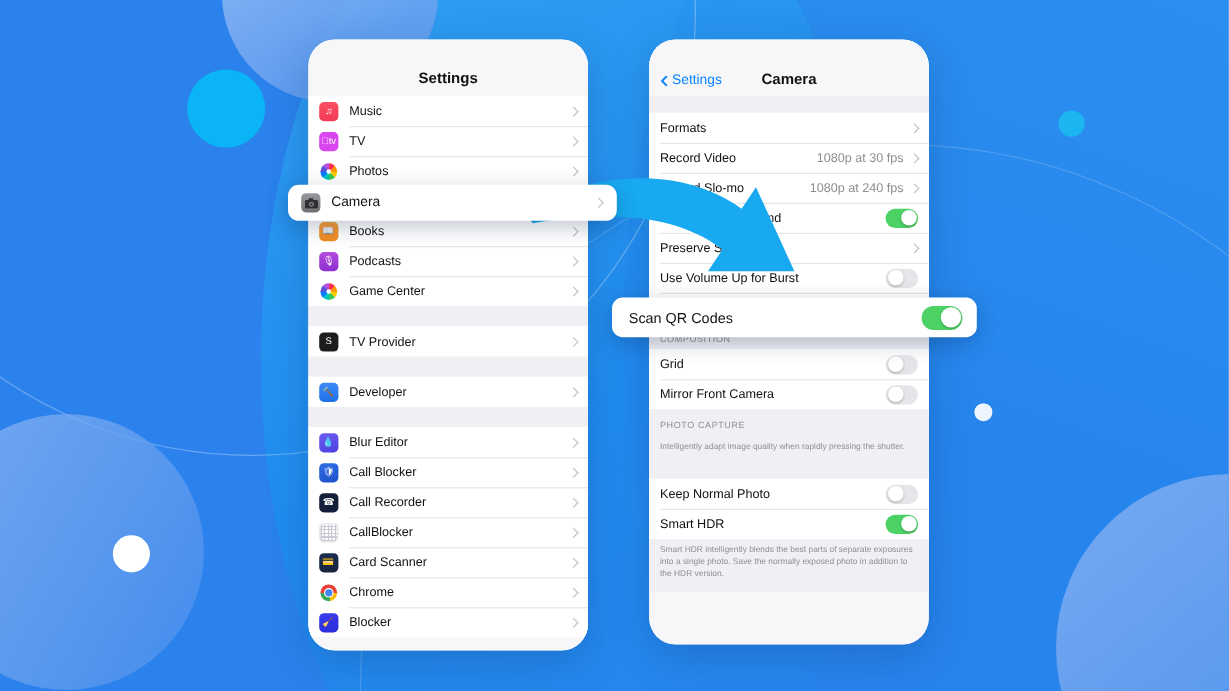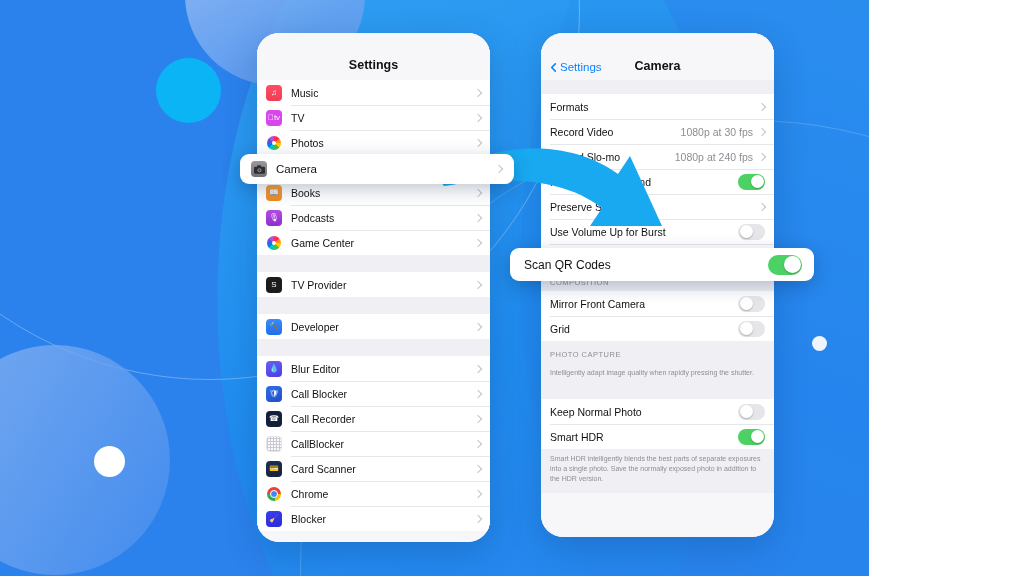--- a/index.html
+++ b/index.html
@@ -3,21 +3,21 @@
 <meta charset="utf-8">
 <style>
   * { box-sizing: border-box; margin: 0; padding: 0; }
   html, body {
     width: 1024px; height: 576px;
     overflow: hidden;
     font-family: "Liberation Sans", sans-serif;
   }
   #stage {
     position: relative;
-    width: 869px; height: 576px;
+    width: 1024px; height: 576px;
     background: #2b82ec;
     overflow: hidden;
   }
 
   
   .bg { position: absolute; pointer-events: none; }
 
   .blob-topright {
     left: 185px; top: -95px; width: 180px; height: 180px;
     border-radius: 50%;
@@ -430,27 +430,27 @@
             <div class="row noicon" style="visibility: visible;">
               <span class="row-label">Scan QR Codes</span>
               <span class="toggle on">
                 <span class="knob"></span>
               </span>
             </div>
           </div>
           <div class="section-hdr">COMPOSITION</div>
           <div class="list-group">
             <div class="row noicon">
+              <span class="row-label">Grid</span>
+              <span class="toggle off">
+                <span class="knob"></span>
+              </span>
+            </div>
+            <div class="row noicon">
               <span class="row-label">Mirror Front Camera</span>
-              <span class="toggle off">
-                <span class="knob"></span>
-              </span>
-            </div>
-            <div class="row noicon">
-              <span class="row-label">Grid</span>
               <span class="toggle off">
                 <span class="knob"></span>
               </span>
             </div>
           </div>
           <div class="section-hdr">PHOTO CAPTURE</div>
           <div class="footnote">Intelligently adapt image quality when rapidly pressing the shutter.</div>
           <div class="gap" style="height: 13px;"></div>
           <div class="list-group">
             <div class="row noicon">

